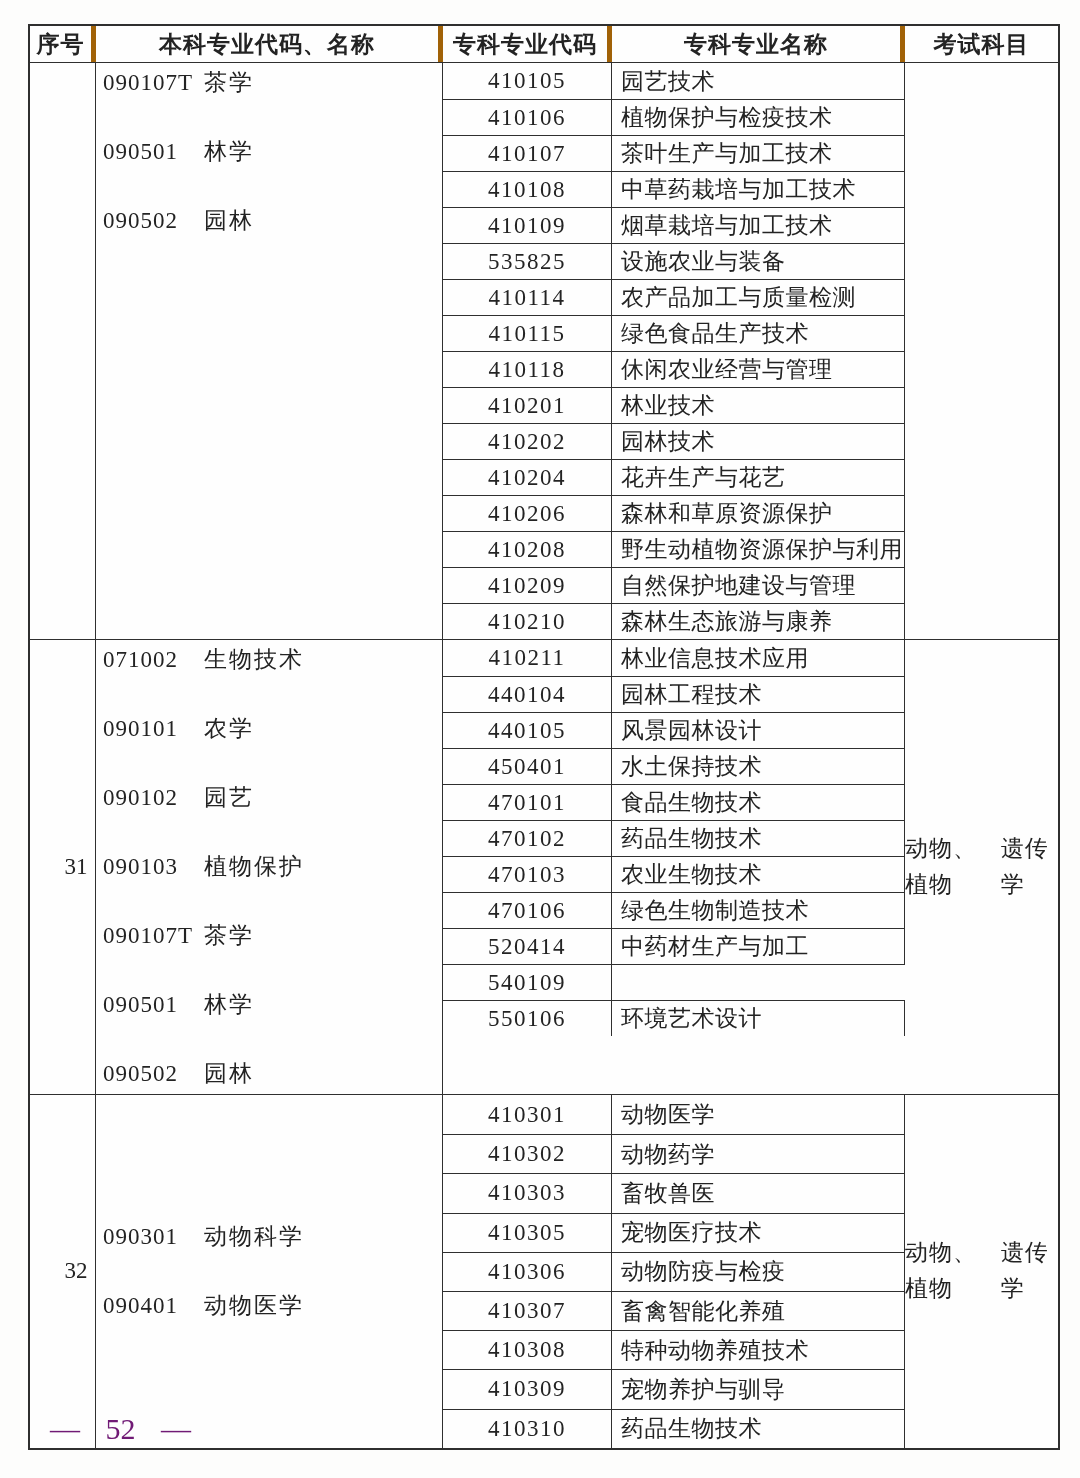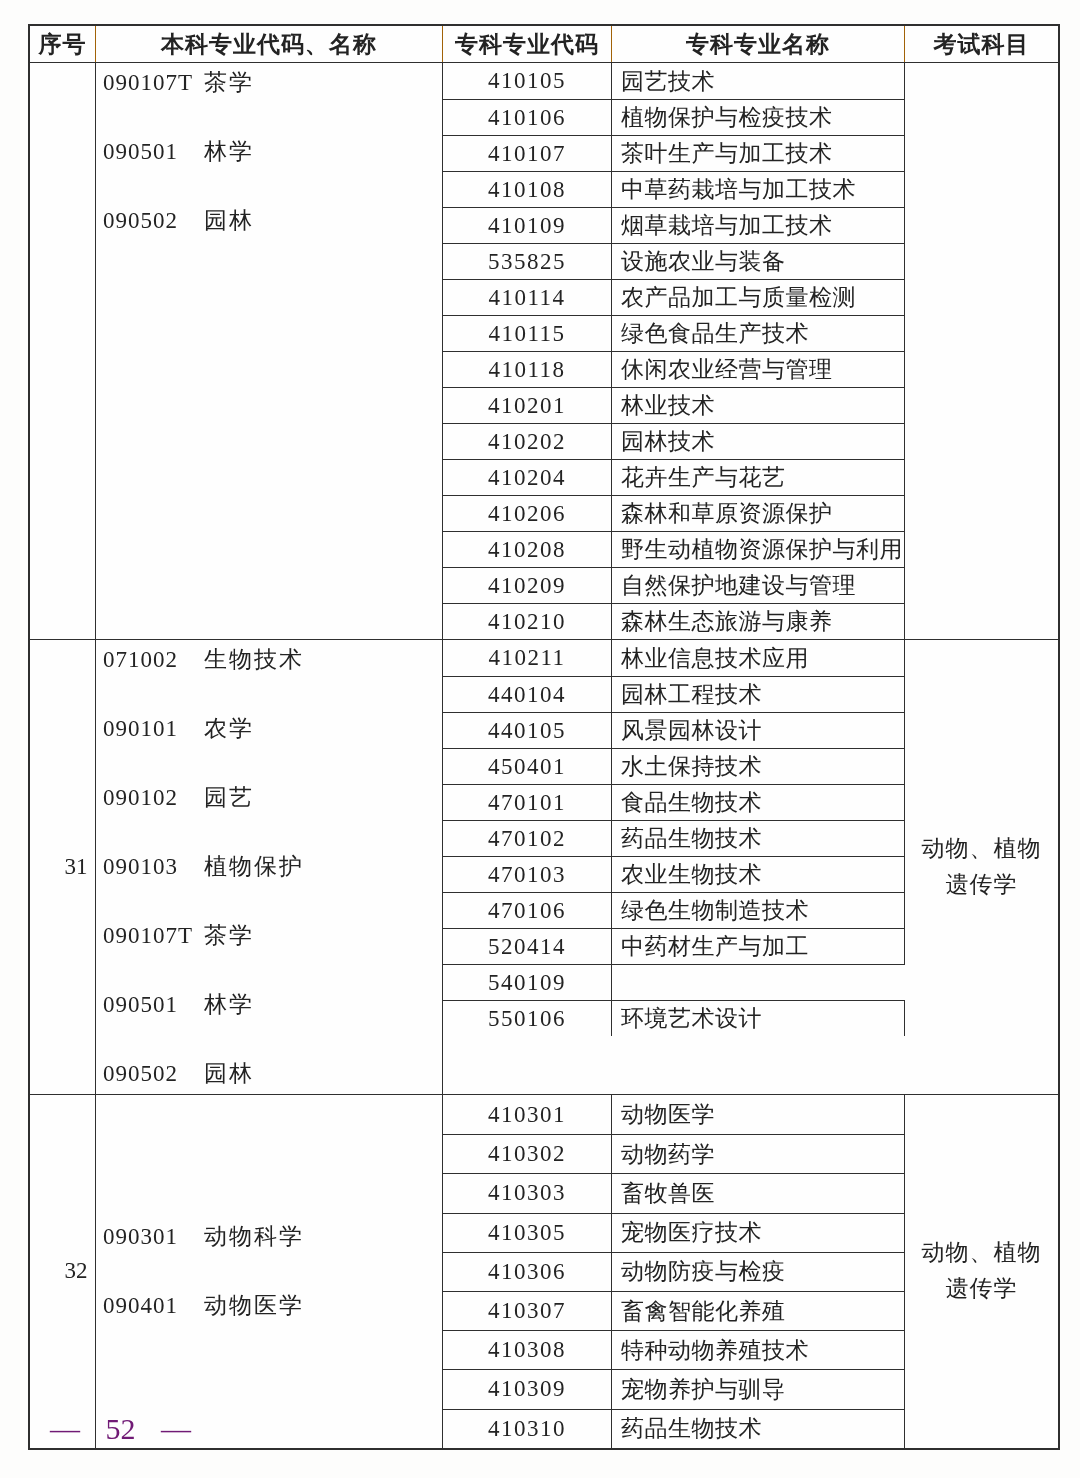--- a/index.html
+++ b/index.html
@@ -13,21 +13,21 @@
   .grade-table{
     position:absolute;left:28px;top:24px;width:1032px;
     border:2px solid #2f2f2f;box-sizing:border-box;
     background:#fefefe;
   }
 
   
   .thead{display:flex;height:36px;border-bottom:1px solid #2f2f2f;}
   .hcell{
     display:flex;align-items:center;justify-content:center;
-    box-sizing:border-box;border-right:1px solid #a16207;
+    box-sizing:border-box;border-right:5px solid #a16207;
     font-weight:bold;font-size:23px;letter-spacing:1px;white-space:nowrap;
   }
   .w-serial{width:66px;}
   .w-ug{width:347px;}
   .w-code{width:169px;}
   .w-name{width:293px;}
   .w-exam{flex:1;border-right:none;}
 
   
   .section{display:flex;border-top:1px solid #2f2f2f;}
@@ -58,21 +58,21 @@
     width:169px;border-right:1px solid #2f2f2f;
     display:flex;align-items:center;justify-content:center;
     font-size:23px;letter-spacing:1.5px;
   }
   .name{
     flex:1;border-right:1px solid #2f2f2f;
     display:flex;align-items:center;
     padding-left:9px;font-size:23px;letter-spacing:0.5px;white-space:nowrap;
   }
   .exam{
-    flex:1;display:flex;flex-direction:column;
+    flex:1;display:flex;flex-direction:row;
     align-items:center;justify-content:center;
     font-size:23px;line-height:36px;letter-spacing:1px;
   }
 
   .page-footer{
     position:absolute;left:50px;top:1412px;
     font-size:30px;color:#701a75;word-spacing:18px;white-space:nowrap;
   }
 </style>
 </head>

